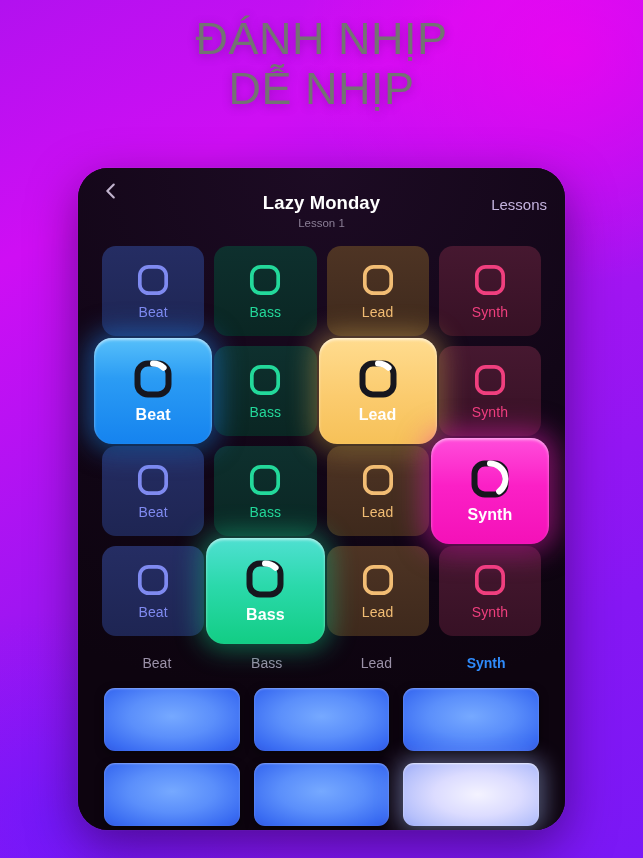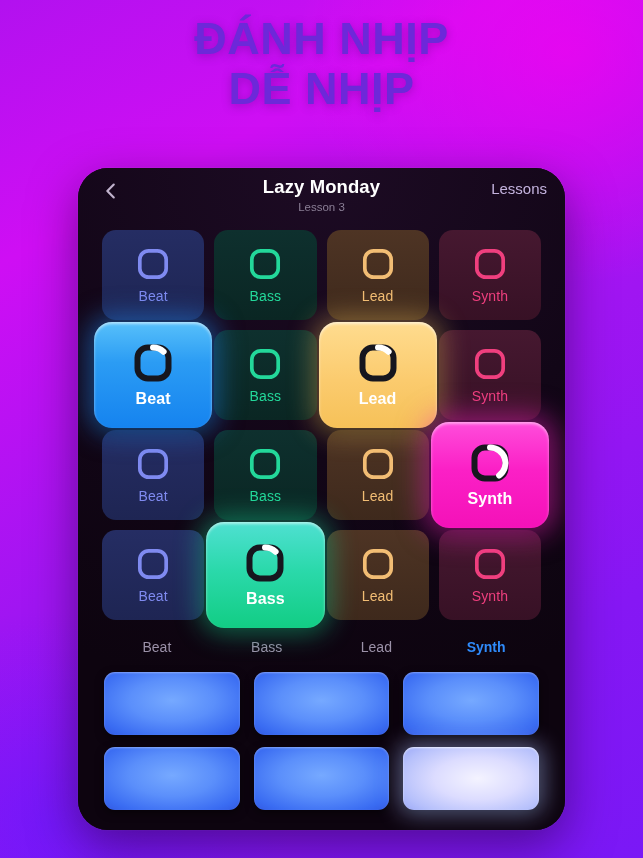--- a/index.html
+++ b/index.html
@@ -12,22 +12,22 @@
   .bg-glow{
     position:absolute;inset:0;
     background:radial-gradient(ellipse 70% 45% at 88% 6%, rgba(255,0,238,.55) 0%, rgba(255,0,238,0) 60%),
                radial-gradient(ellipse 60% 40% at 8% 96%, rgba(92,24,255,.5) 0%, rgba(92,24,255,0) 62%);
     pointer-events:none;
   }
 
   
   .headline{
     position:absolute;left:0;right:0;top:14px;
-    text-align:center;color:#6d28d9;
-    font-weight:bold;font-size:45px;line-height:1.12;
+    text-align:center;color:#737373;
+    font-weight:normal;font-size:45px;line-height:1.12;
     letter-spacing:.5px;
     text-shadow:0 2px 10px rgba(70,0,110,.35);
   }
   .headline .l2{display:block;}
 
   
   .phone{
     position:absolute;left:78px;top:168px;
     width:487px;height:662px;
     background:#120617;
@@ -37,38 +37,38 @@
   }
   .phone-inner{
     position:absolute;inset:0;
     background:radial-gradient(ellipse 120% 80% at 50% 0%, #1d0b24 0%, #120617 55%, #0d040f 100%);
   }
 
   
   .navbar{
     position:relative;height:48px;
     display:flex;align-items:flex-start;justify-content:center;
-    padding-top:8px;
+    padding-top:24px;
   }
   .nav-back{
     position:absolute;left:20px;top:10px;
     width:26px;height:26px;display:flex;align-items:center;justify-content:center;
     cursor:pointer;
   }
   .nav-back svg{display:block;}
   .nav-title-wrap{text-align:center;}
   .nav-title{
     color:#ffffff;font-size:18.5px;font-weight:bold;letter-spacing:.1px;
     line-height:22px;
   }
   .nav-sub{
     color:#8b7f96;font-size:11.5px;line-height:16px;margin-top:1px;
   }
   .nav-link{
-    position:absolute;right:18px;top:12px;
+    position:absolute;right:18px;top:28px;
     color:#c3b2dd;font-size:15px;cursor:pointer;
   }
 
   
   .grid{
     margin:6px 24px 0 24px;
     display:grid;
     grid-template-columns:repeat(4,1fr);
     gap:10px 10px;
     position:relative;
@@ -166,21 +166,21 @@
     <div class="navbar">
       <div class="nav-back">
         <span>
           <svg viewBox="0 0 24 24" width="22" height="22" fill="none" stroke="#c0b2cc" stroke-width="2.4" stroke-linecap="round" stroke-linejoin="round">
             <polyline points="15 5 8 12 15 19"></polyline>
           </svg>
         </span>
       </div>
       <div class="nav-title-wrap">
         <div class="nav-title">Lazy Monday</div>
-        <div class="nav-sub">Lesson 3</div>
+        <div class="nav-sub">Lesson 1</div>
       </div>
       <div class="nav-link">Lessons</div>
     </div>
 
     <div class="grid" id="track-grid">
         <div class="cell">
           <div class="pad beat">
             <div class="sq">
               <svg viewBox="0 0 24 24">
       <rect x="2.7" y="2.7" width="18.6" height="18.6" rx="6.2" ry="6.2" fill="none" stroke="#7f8af0" stroke-width="2.6"></rect>

